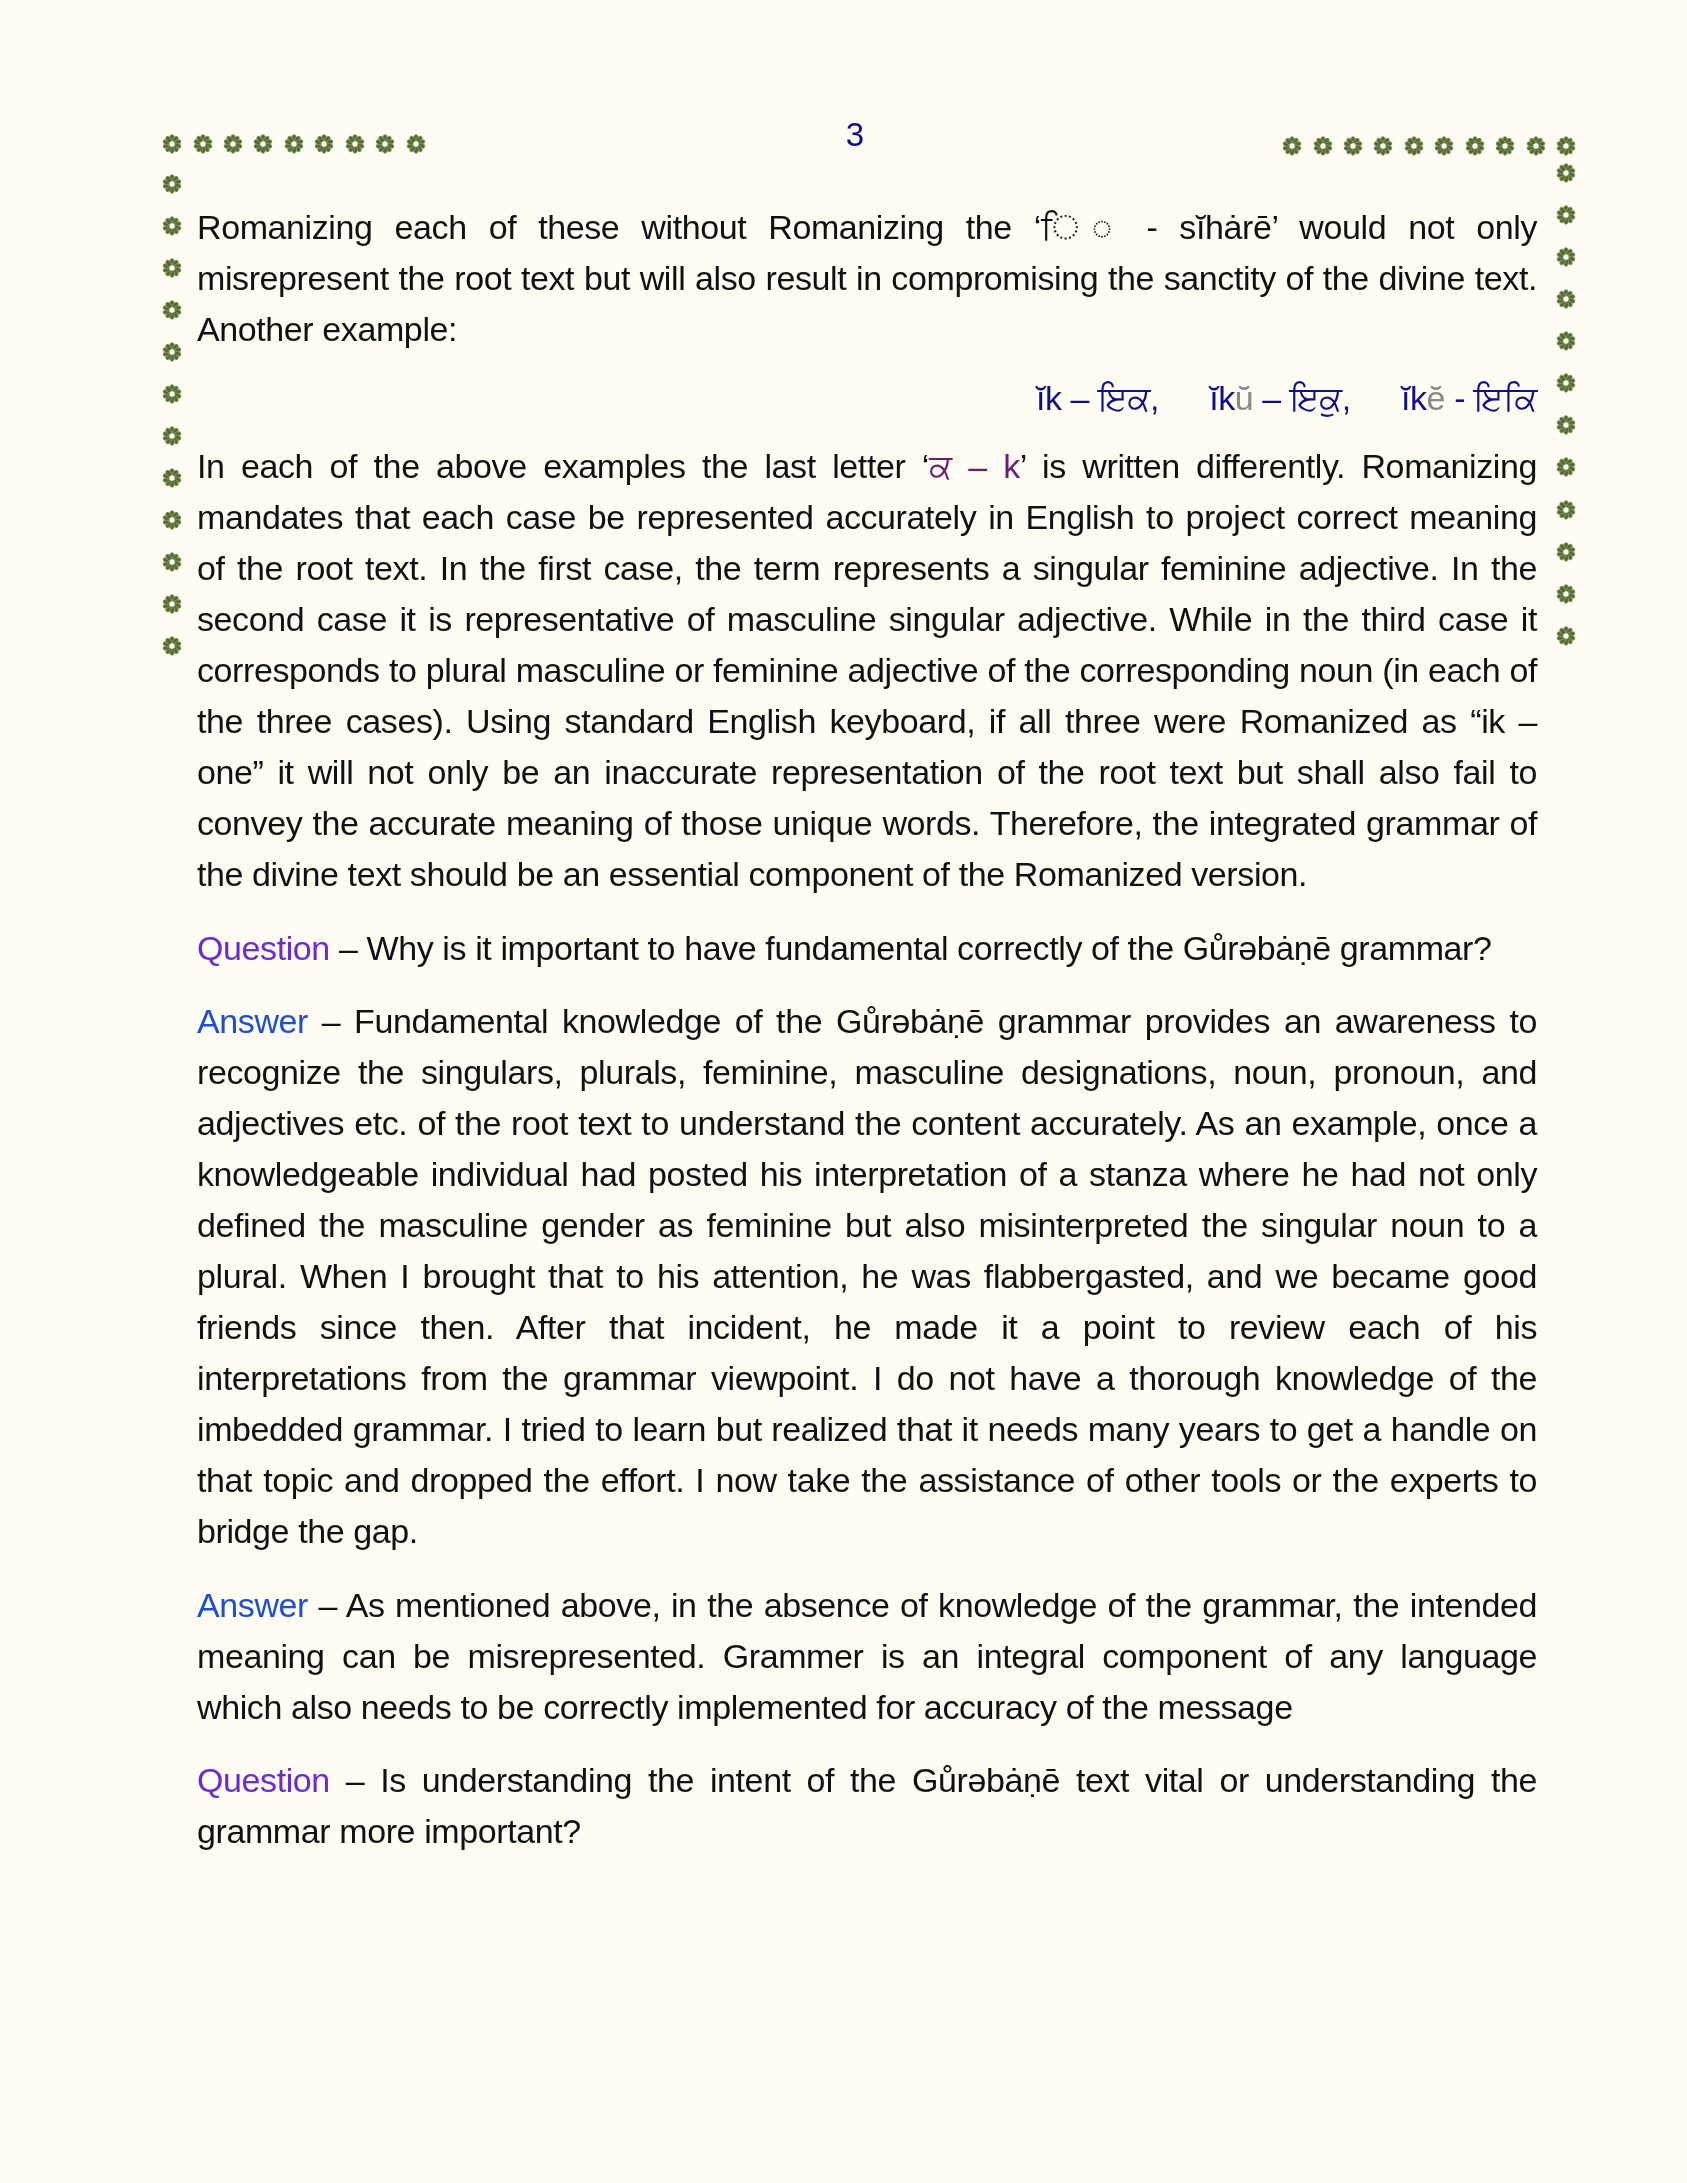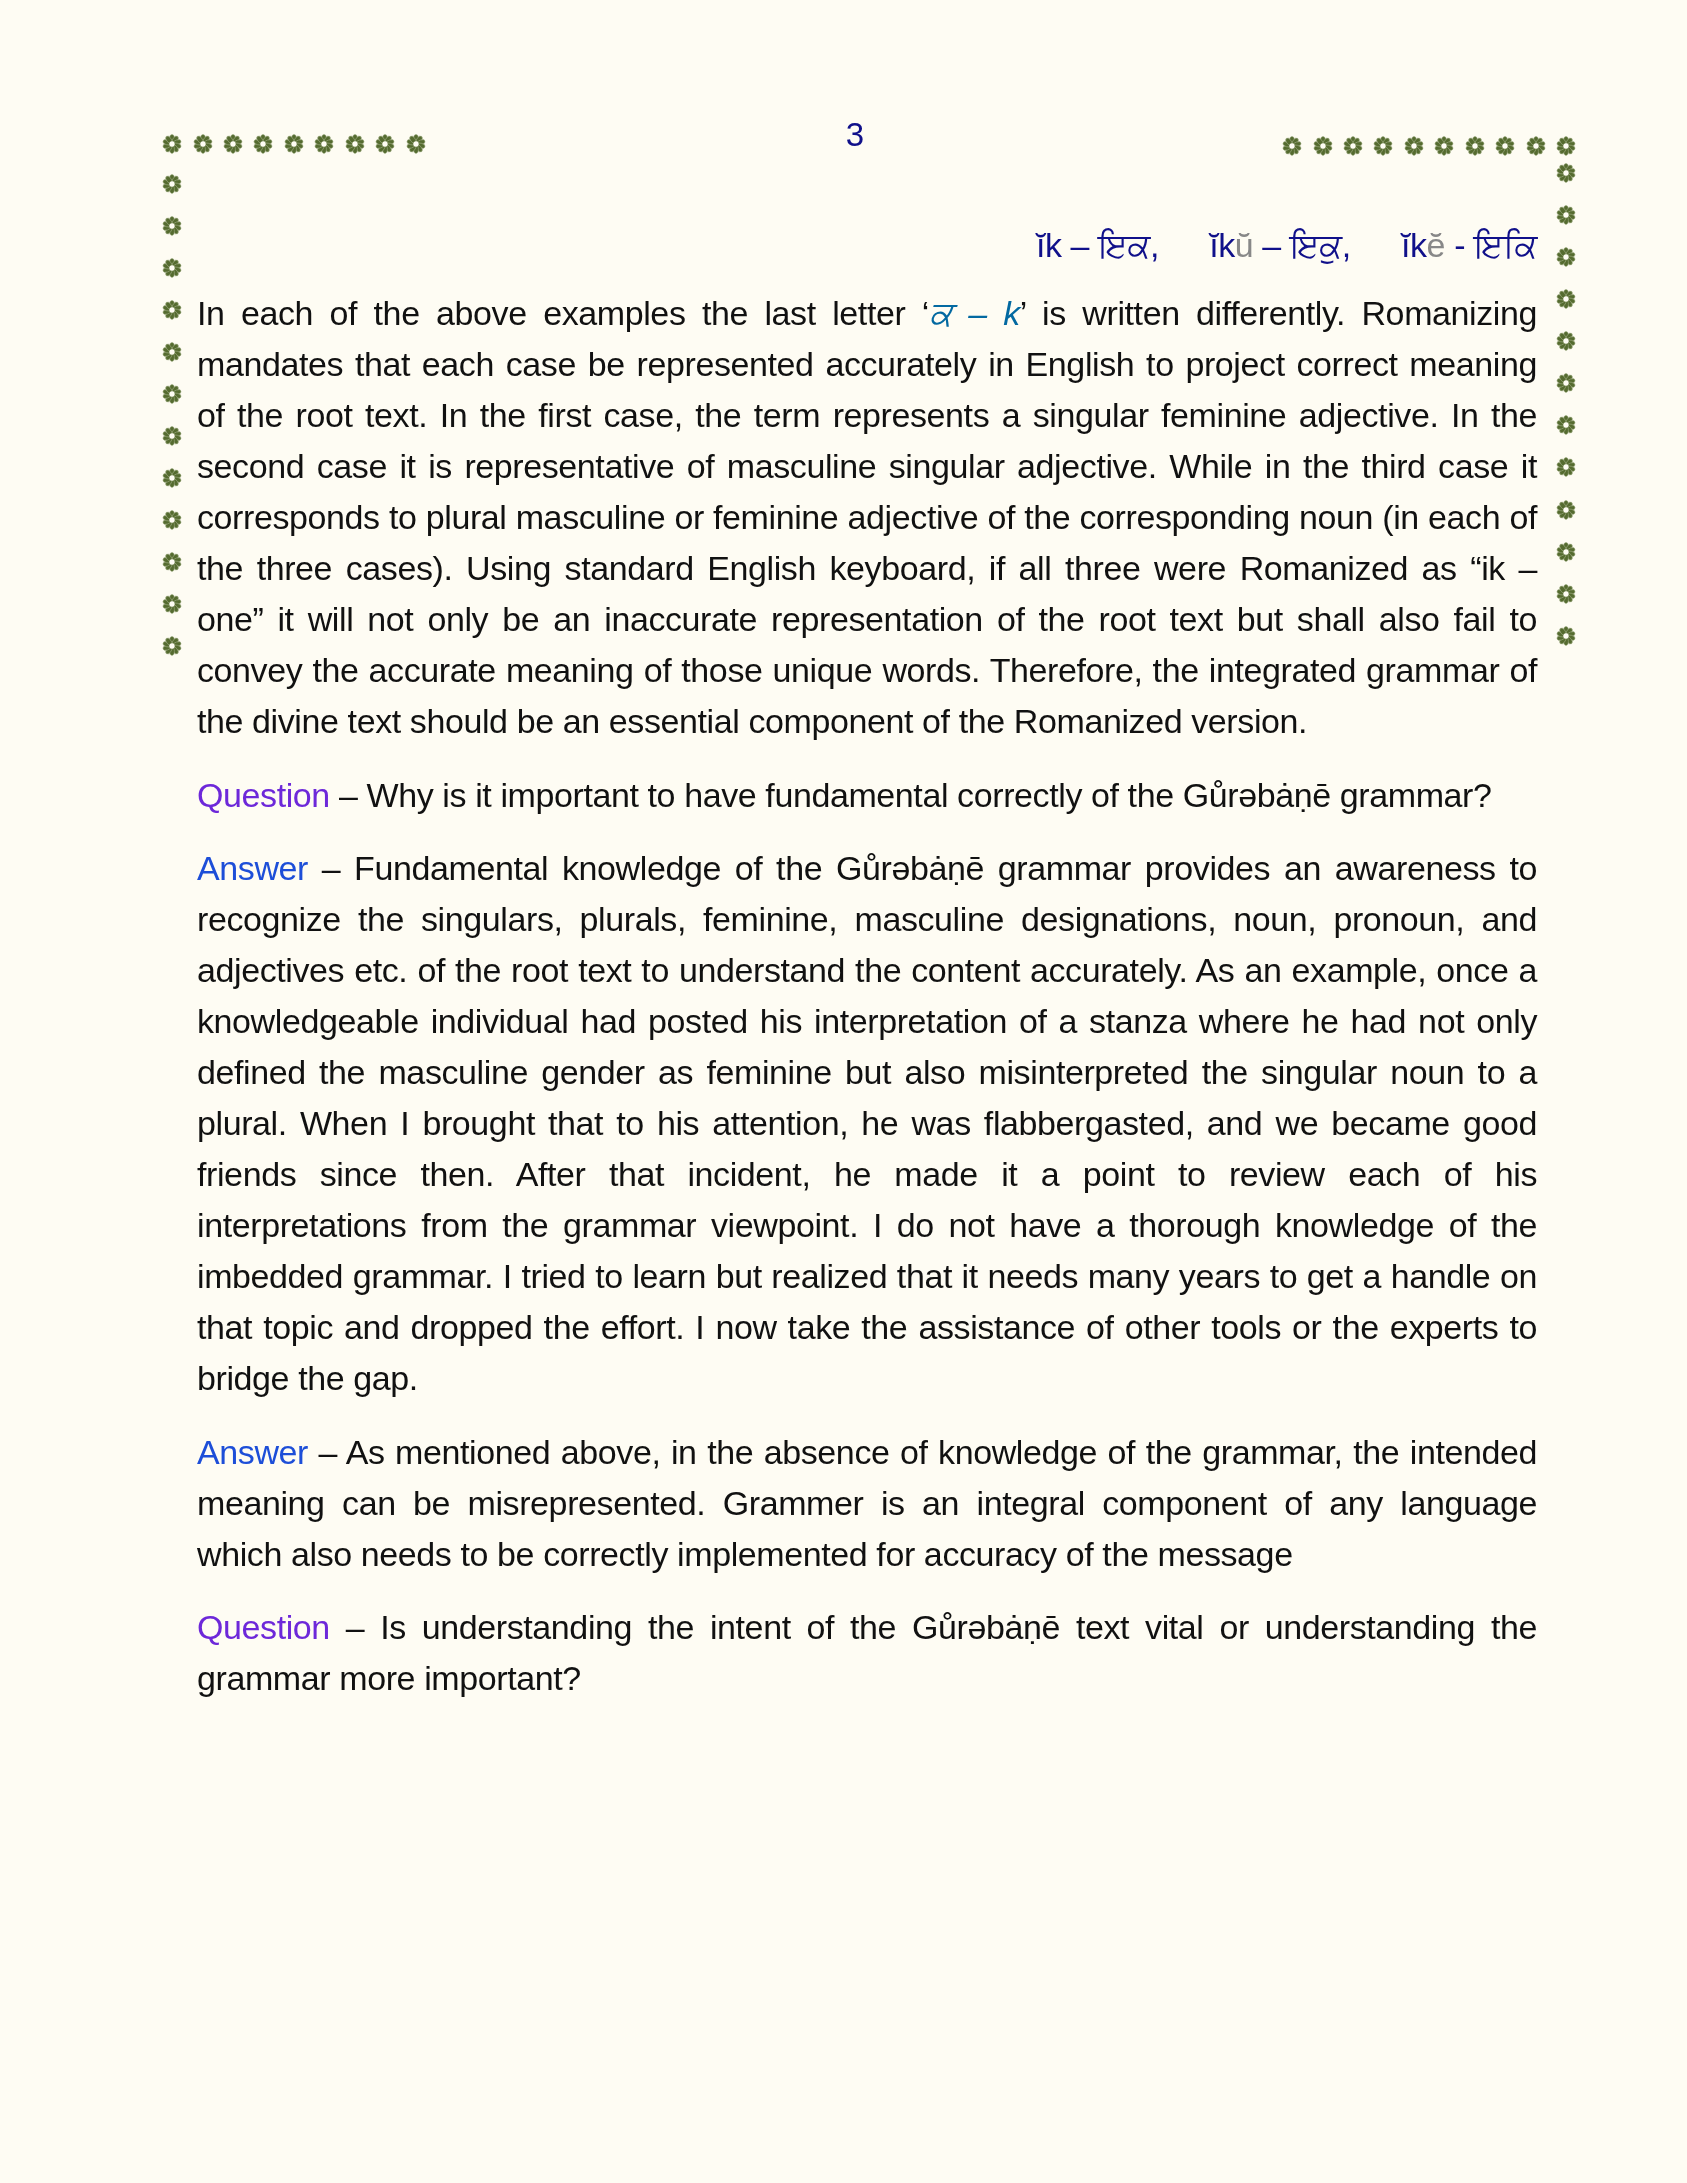--- a/index.html
+++ b/index.html
@@ -28,21 +28,21 @@
   .content p { margin: 0; }
   .p-gap { margin-top: 22.5px !important; }
   .example-line {
     height: 86px; line-height: 86px;
     padding-left: 159px;
     color: #10108a; font-size: 34px;
     text-align: right; white-space: pre;
   }
   .example-line .muted { color: #888; }
   .example-line .gap { display: inline-block; width: 50px; }
-  .navy { color: #0369a1; font-style: italic; }
+  .navy { color: #701a75; }
   .q-label { color: #6d28d9; margin-top: 7px; }
   .a-label { color: #1d4ed8; }
 </style>
 </head>
 <body>
 
 <div class="page-number">3</div>
 
 <div id="border">
     <div class="flower" style="left: 162px; top: 134px;"><svg viewBox="0 0 30 30" width="20" height="20">
@@ -601,20 +601,21 @@
         <ellipse cx="15" cy="7" rx="3.6" ry="6.2" transform="rotate(216 15 15)" fill="#556b2f" stroke="#a9b58f" stroke-width="0.8"></ellipse>
         <ellipse cx="15" cy="7" rx="3.6" ry="6.2" transform="rotate(252 15 15)" fill="#556b2f" stroke="#a9b58f" stroke-width="0.8"></ellipse>
         <ellipse cx="15" cy="7" rx="3.6" ry="6.2" transform="rotate(288 15 15)" fill="#556b2f" stroke="#a9b58f" stroke-width="0.8"></ellipse>
         <ellipse cx="15" cy="7" rx="3.6" ry="6.2" transform="rotate(324 15 15)" fill="#556b2f" stroke="#a9b58f" stroke-width="0.8"></ellipse>
         <circle cx="15" cy="15" r="4" fill="#fefcf3"></circle>
       </svg></div>
   </div>
 
 <div class="content">
 
+  <p><span>Romanizing each of these without Romanizing the ‘</span><span>ਿ◌</span><span> - sĭhȧrē’ would not only misrepresent the root text but will also result in compromising the sanctity of the divine text. Another example:</span></p>
 
   <div class="example-line"><span><span>ĭk</span><span> – </span><span>ਇਕ,</span></span><span class="gap"></span><span><span>ĭk</span><span class="muted">ŭ</span><span> – </span><span>ਇਕੁ,</span></span><span class="gap"></span><span><span>ĭk</span><span class="muted">ĕ</span><span> - </span><span>ਇਕਿ</span></span></div>
 
   <p><span>In each of the above examples the last letter ‘</span><span class="navy">ਕ – k</span><span>’ is written differently. Romanizing mandates that each case be represented accurately in English to project correct meaning of the root text. In the first case, the term represents a singular feminine adjective. In the second case it  is representative of masculine singular adjective. While in the third case it corresponds to plural masculine or feminine adjective of the corresponding noun (in each of the three cases). Using standard English keyboard, if all three were Romanized as “ik – one” it will not only be an inaccurate representation of the root text but shall also fail to convey the accurate meaning of those unique words. Therefore, the integrated grammar of the divine text should be an essential component of the Romanized version.</span></p>
 
   <p class="p-gap"><span class="q-label">Question</span><span> – Why is it important to have fundamental correctly of the Gůrəbȧṇē grammar?</span></p>
 
   <p class="p-gap"><span class="a-label">Answer</span><span> – Fundamental knowledge of the Gůrəbȧṇē grammar provides an awareness to recognize the singulars, plurals, feminine, masculine designations, noun, pronoun, and adjectives etc. of the root text to understand the content accurately. As an example, once a knowledgeable individual had posted his interpretation of a stanza where he had not only defined the masculine gender as feminine but also misinterpreted the singular noun to a plural. When I brought that to his attention, he was flabbergasted, and we became good friends since then. After that incident, he made it a point to review each of his interpretations from the grammar viewpoint. I do not have a thorough knowledge of the imbedded grammar. I tried to learn but realized that it needs many years to get a handle on that topic and dropped the effort. I now take the assistance of other tools or the experts to bridge the gap.</span></p>
 
   <p class="p-gap"><span class="a-label">Answer</span><span> – As mentioned above, in the absence of knowledge of the grammar, the intended meaning can be misrepresented. Grammer is an integral component of any language which also needs to be correctly implemented for accuracy of the message</span></p>

